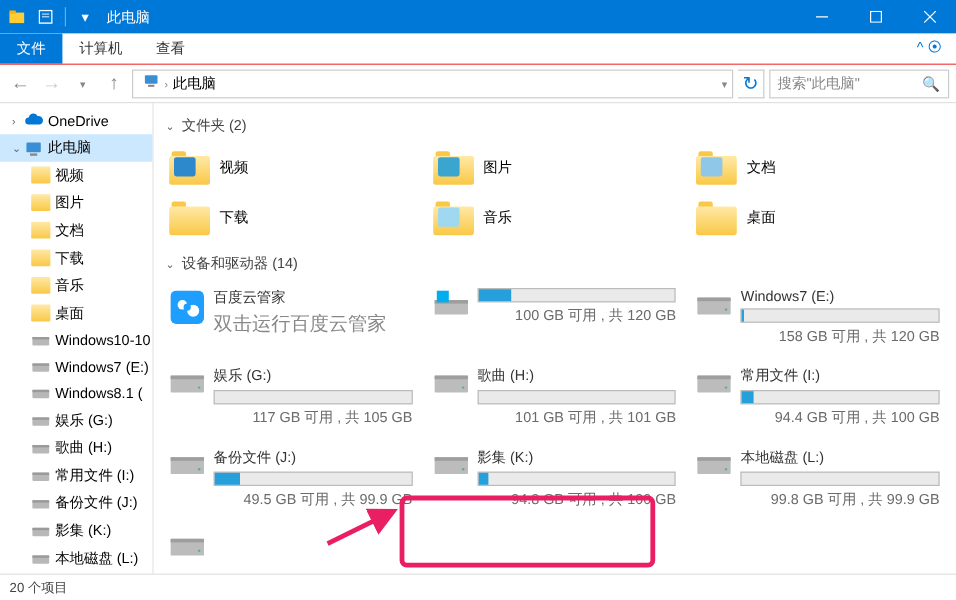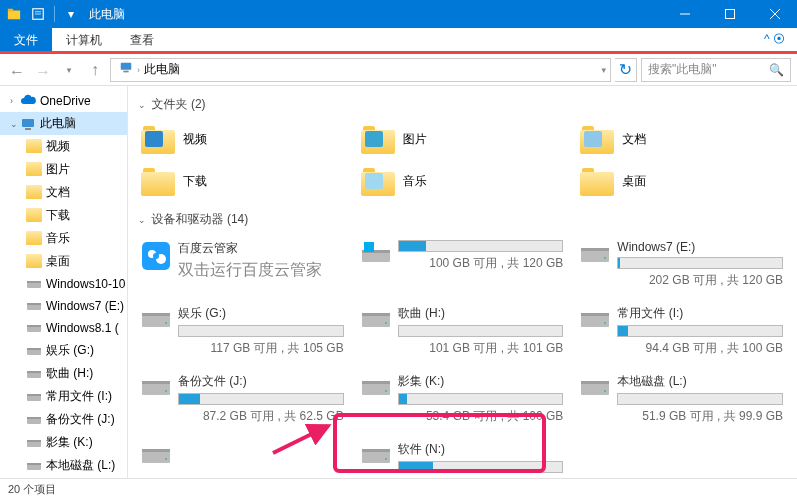--- a/index.html
+++ b/index.html
@@ -6,21 +6,21 @@
 body { background: #fff; width: 797px; height: 500px; overflow: hidden; position: relative; }
 
 .titlebar { background: #0078d7; height: 28px; display: flex; align-items: center; color: #fff; }
 .titlebar .icons { display: flex; align-items: center; padding-left: 6px; gap: 8px; }
 .titlebar .tb-icon { width: 16px; height: 16px; display: flex; align-items: center; justify-content: center; }
 .titlebar .divider { width: 1px; height: 16px; background: rgba(255,255,255,0.4); }
 .titlebar .title { padding-left: 10px; font-size: 12px; }
 .titlebar .win-controls { margin-left: auto; display: flex; }
 .titlebar .win-btn { width: 45px; height: 28px; display: flex; align-items: center; justify-content: center; color: #fff; }
 
-.ribbon { background: #fff; height: 26px; display: flex; border-bottom: 3px solid #ef4444; }
+.ribbon { background: #fff; height: 26px; display: flex; border-bottom: 1px solid #ef4444; }
 .ribbon .tab { padding: 4px 14px; font-size: 12px; color: #333; cursor: pointer; }
 .ribbon .tab.active { background: #0078d7; color: #fff; }
 .ribbon .help { margin-left: auto; padding: 4px 12px; color: #0078d7; font-size: 12px; }
 
 .addressbar { height: 32px; display: flex; align-items: center; padding: 3px 6px; gap: 4px; border-bottom: 1px solid #e1e1e1; }
 .nav-btn { width: 22px; height: 22px; display: flex; align-items: center; justify-content: center; color: #888; cursor: pointer; }
 .addr-box { flex: 1; border: 1px solid #ccc; height: 24px; display: flex; align-items: center; padding: 0 4px; font-size: 12px; }
 .addr-box .pc-icon { margin: 0 4px; }
 .addr-box .crumb { padding: 0 4px; }
 .addr-box .sep { color: #888; font-size: 9px; }
@@ -332,21 +332,21 @@
           <div class="drive-icon"><svg width="28" height="22" viewBox="0 0 28 22">
               <rect x="0" y="6" width="28" height="14" fill="#bcbcbc" rx="1"></rect>
               <rect x="0" y="6" width="28" height="3" fill="#9e9e9e"></rect>
               <circle cx="24" cy="16" r="1" fill="#5aa"></circle>
             </svg></div>
           <div class="drive-body">
             <div class="drive-name">Windows7 (E:)</div>
             <div class="drive-bar">
               <div class="drive-bar-fill" style="width:1%"></div>
             </div>
-            <div class="drive-info">202 GB 可用 , 共 120 GB</div>
+            <div class="drive-info">158 GB 可用 , 共 120 GB</div>
           </div>
         </div>
         <div class="drive-item">
           <div class="drive-icon"><svg width="28" height="22" viewBox="0 0 28 22">
               <rect x="0" y="6" width="28" height="14" fill="#bcbcbc" rx="1"></rect>
               <rect x="0" y="6" width="28" height="3" fill="#9e9e9e"></rect>
               <circle cx="24" cy="16" r="1" fill="#5aa"></circle>
             </svg></div>
           <div class="drive-body">
             <div class="drive-name">娱乐 (G:)</div>
@@ -388,71 +388,57 @@
           <div class="drive-icon"><svg width="28" height="22" viewBox="0 0 28 22">
               <rect x="0" y="6" width="28" height="14" fill="#bcbcbc" rx="1"></rect>
               <rect x="0" y="6" width="28" height="3" fill="#9e9e9e"></rect>
               <circle cx="24" cy="16" r="1" fill="#5aa"></circle>
             </svg></div>
           <div class="drive-body">
             <div class="drive-name">备份文件 (J:)</div>
             <div class="drive-bar">
               <div class="drive-bar-fill" style="width:13%"></div>
             </div>
-            <div class="drive-info">87.2 GB 可用 , 共 62.5 GB</div>
+            <div class="drive-info">49.5 GB 可用 , 共 99.9 GB</div>
           </div>
         </div>
         <div class="drive-item">
           <div class="drive-icon"><svg width="28" height="22" viewBox="0 0 28 22">
               <rect x="0" y="6" width="28" height="14" fill="#bcbcbc" rx="1"></rect>
               <rect x="0" y="6" width="28" height="3" fill="#9e9e9e"></rect>
               <circle cx="24" cy="16" r="1" fill="#5aa"></circle>
             </svg></div>
           <div class="drive-body">
             <div class="drive-name">影集 (K:)</div>
             <div class="drive-bar">
               <div class="drive-bar-fill" style="width:5%"></div>
             </div>
-            <div class="drive-info">53.4 GB 可用 , 共 100 GB</div>
+            <div class="drive-info">94.8 GB 可用 , 共 100 GB</div>
           </div>
         </div>
         <div class="drive-item">
           <div class="drive-icon"><svg width="28" height="22" viewBox="0 0 28 22">
               <rect x="0" y="6" width="28" height="14" fill="#bcbcbc" rx="1"></rect>
               <rect x="0" y="6" width="28" height="3" fill="#9e9e9e"></rect>
               <circle cx="24" cy="16" r="1" fill="#5aa"></circle>
             </svg></div>
           <div class="drive-body">
             <div class="drive-name">本地磁盘 (L:)</div>
             <div class="drive-bar">
               <div class="drive-bar-fill" style="width:0%"></div>
             </div>
-            <div class="drive-info">51.9 GB 可用 , 共 99.9 GB</div>
-          </div>
-        </div>
-        <div class="drive-item">
-          <div class="drive-icon"><svg width="28" height="22" viewBox="0 0 28 22">
-              <rect x="0" y="6" width="28" height="14" fill="#bcbcbc" rx="1"></rect>
-              <rect x="0" y="6" width="28" height="3" fill="#9e9e9e"></rect>
-              <circle cx="24" cy="16" r="1" fill="#5aa"></circle>
-            </svg></div>
-        </div>
-        <div class="drive-item">
-          <div class="drive-icon"><svg width="28" height="22" viewBox="0 0 28 22">
-              <rect x="0" y="6" width="28" height="14" fill="#bcbcbc" rx="1"></rect>
-              <rect x="0" y="6" width="28" height="3" fill="#9e9e9e"></rect>
-              <circle cx="24" cy="16" r="1" fill="#5aa"></circle>
-            </svg></div>
-          <div class="drive-body">
-            <div class="drive-name">软件 (N:)</div>
-            <div class="drive-bar">
-              <div class="drive-bar-fill" style="width:21%"></div>
-            </div>
-            <div class="drive-info">181 GB 可用 , 共 230 GB</div>
-          </div>
+            <div class="drive-info">99.8 GB 可用 , 共 99.9 GB</div>
+          </div>
+        </div>
+        <div class="drive-item">
+          <div class="drive-icon"><svg width="28" height="22" viewBox="0 0 28 22">
+              <rect x="0" y="6" width="28" height="14" fill="#bcbcbc" rx="1"></rect>
+              <rect x="0" y="6" width="28" height="3" fill="#9e9e9e"></rect>
+              <circle cx="24" cy="16" r="1" fill="#5aa"></circle>
+            </svg></div>
         </div>
       </div>
   </div>
 </div>
 
 <div class="statusbar">
   <span>20 个项目</span>
 </div>
 
 <div class="highlight-box" style="left:333px; top:413px; width:213px; height:60px;"></div>

